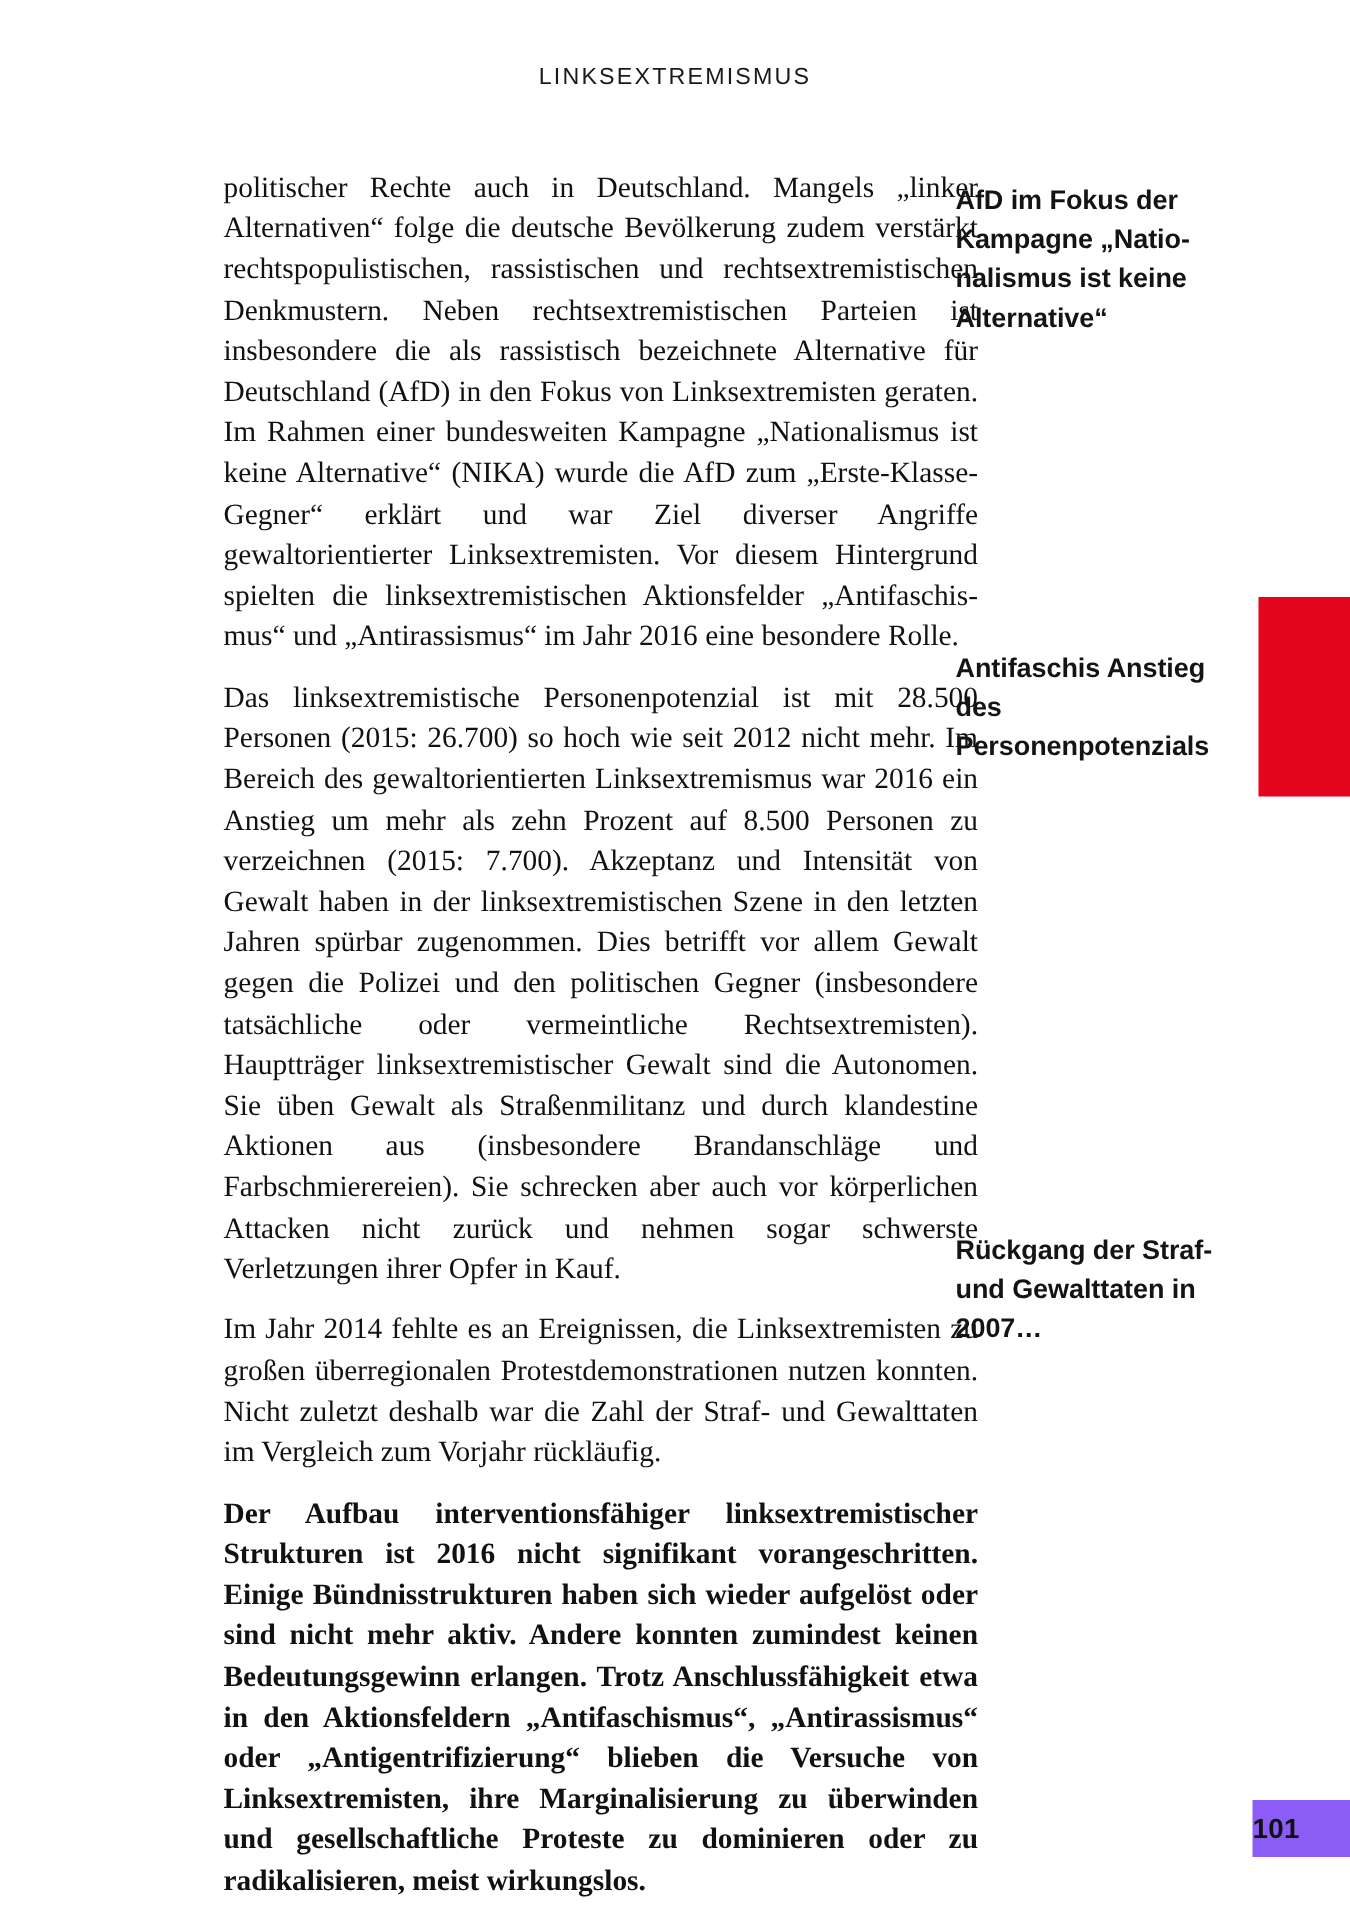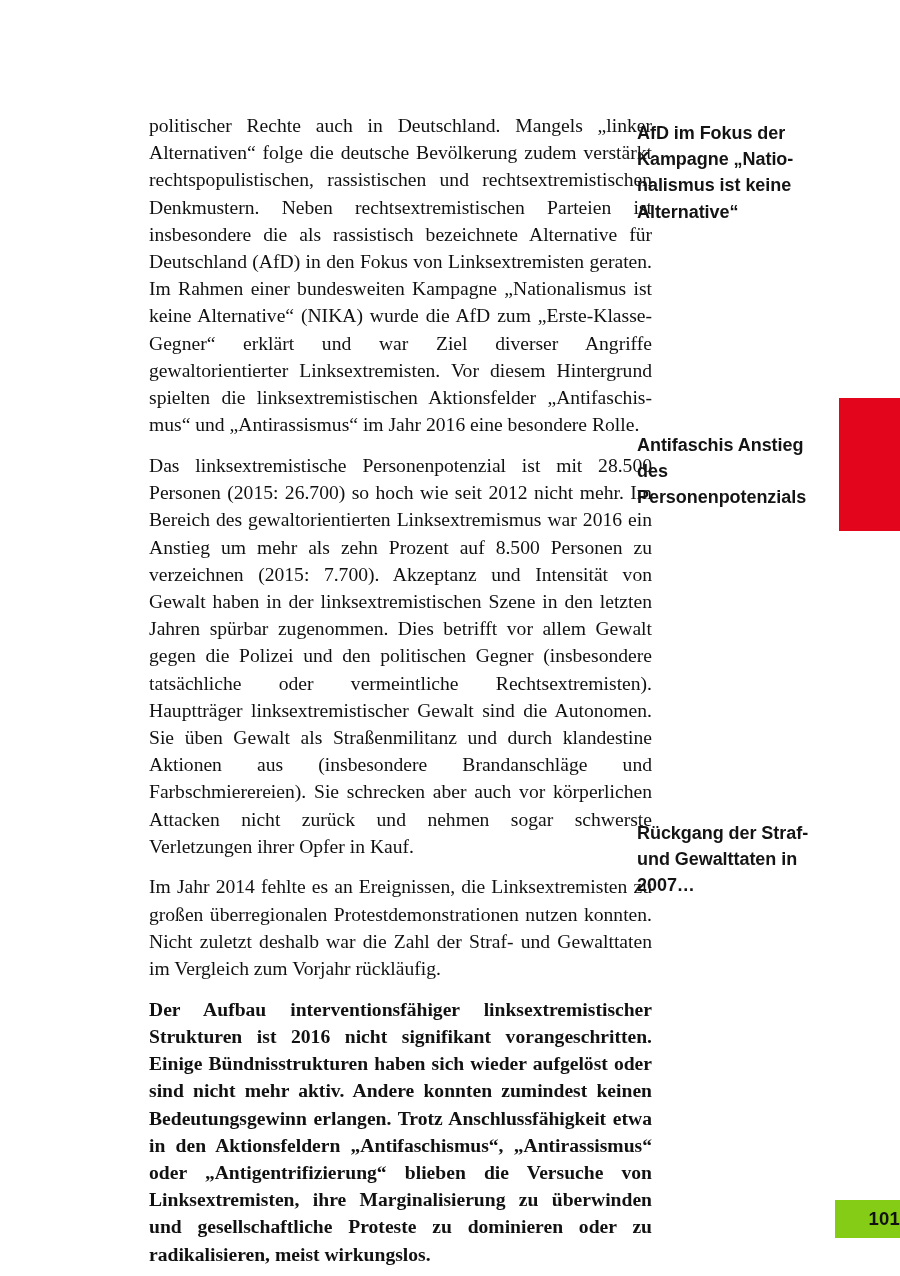--- a/index.html
+++ b/index.html
@@ -81,38 +81,39 @@
     background: #e3051b;
   }
 
   
   .folio-box {
     position: absolute;
     left: 835px;
     top: 1200px;
     width: 65px;
     height: 38px;
-    background: #84cc16;
+    background: #8b5cf6;
     display: flex;
     align-items: center;
-    justify-content: flex-end;
+    justify-content: flex-start;
   }
   .folio-num {
     font-family: "Liberation Sans", sans-serif;
     font-weight: bold;
     font-size: 18.5px;
     color: #111111;
     letter-spacing: 0.2px;
   }
 </style>
 </head>
 <body>
 
 <div class="page">
 
+  <div class="running-head">LINKSEXTREMISMUS</div>
 
   <div class="body-col">
     <p class="para">politischer Rechte auch in Deutschland. Mangels „linker Alternati­ven“ folge die deutsche Bevölkerung zudem verstärkt rechtspopu­listischen, rassistischen und rechtsextremistischen Denkmustern. Neben rechtsextremistischen Parteien ist insbesondere die als rassistisch bezeichnete Alternative für Deutschland (AfD) in den Fokus von Linksextremisten geraten. Im Rahmen einer bundeswei­ten Kampagne „Nationalismus ist keine Alternative“ (NIKA) wurde die AfD zum „Erste-Klasse-Gegner“ erklärt und war Ziel diverser Angriffe gewaltorientierter Linksextremisten. Vor diesem Hinter­grund spielten die linksextremistischen Aktionsfelder „Antifaschis­mus“ und „Antirassismus“ im Jahr 2016 eine besondere Rolle.</p>
     <p class="para">Das linksextremistische Personenpotenzial ist mit 28.500 Perso­nen (2015: 26.700) so hoch wie seit 2012 nicht mehr. Im Bereich des gewaltorientierten Linksextremismus war 2016 ein Anstieg um mehr als zehn Prozent auf 8.500 Personen zu verzeichnen (2015: 7.700). Akzeptanz und Intensität von Gewalt haben in der linksextremistischen Szene in den letzten Jahren spürbar zuge­nommen. Dies betrifft vor allem Gewalt gegen die Polizei und den politischen Gegner (insbesondere tatsächliche oder vermeintliche Rechtsextremisten). Hauptträger linksextremistischer Gewalt sind die Autonomen. Sie üben Gewalt als Straßenmilitanz und durch klandestine Aktionen aus (insbesondere Brandanschläge und Farbschmierereien). Sie schrecken aber auch vor körperlichen Attacken nicht zurück und nehmen sogar schwerste Verletzungen ihrer Opfer in Kauf.</p>
     <p class="para">Im Jahr 2014 fehlte es an Ereignissen, die Linksextremisten zu großen überregionalen Protestdemonstrationen nutzen konnten. Nicht zuletzt deshalb war die Zahl der Straf- und Gewalttaten im Vergleich zum Vorjahr rückläufig.</p>
     <p class="para">Der Aufbau interventionsfähiger linksextremistischer Strukturen ist 2016 nicht signifikant vorangeschritten. Einige Bündnisstruk­turen haben sich wieder aufgelöst oder sind nicht mehr aktiv. Andere konnten zumindest keinen Bedeutungsgewinn erlangen. Trotz Anschlussfähigkeit etwa in den Aktionsfeldern „Antifa­schismus“, „Antirassismus“ oder „Antigentrifizierung“ blieben die Versuche von Linksextremisten, ihre Marginalisierung zu über­winden und gesellschaftliche Proteste zu dominieren oder zu radikalisieren, meist wirkungslos.</p>
   </div>
 
   <div class="margin-col">
     <div class="margin-note mn-0">AfD im Fokus der Kampagne „Natio­nalismus ist keine Alternative“</div>

